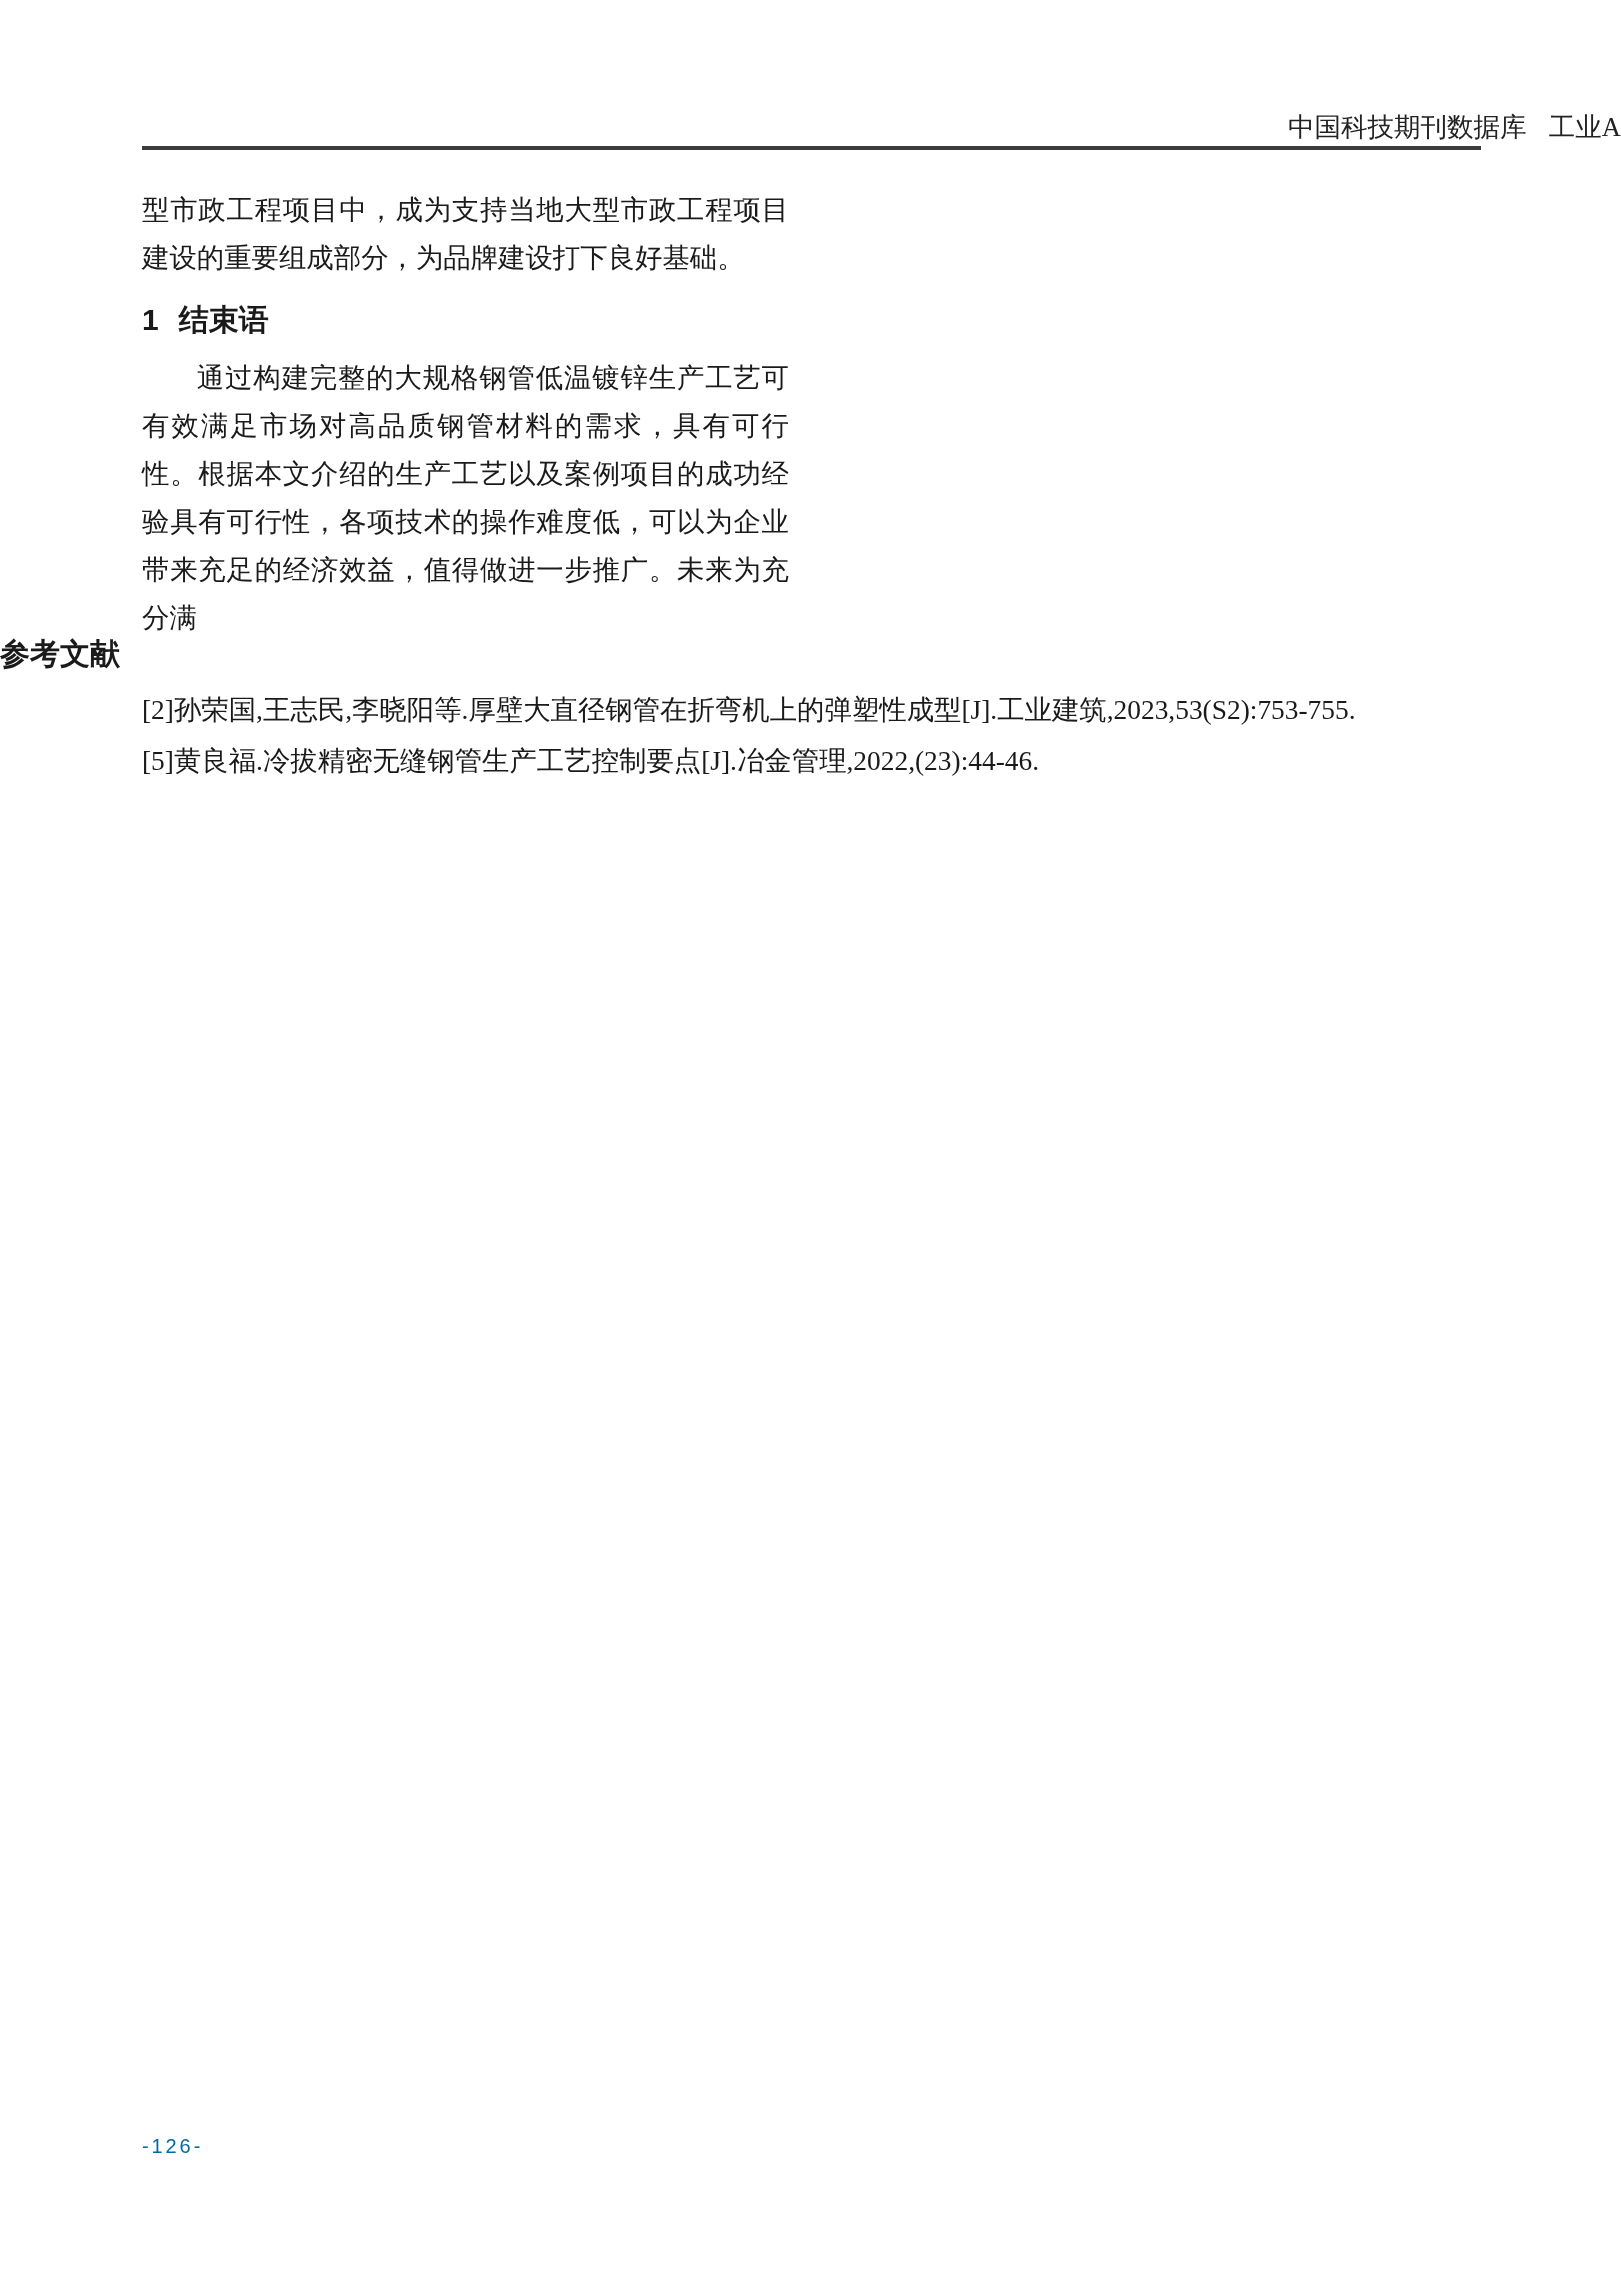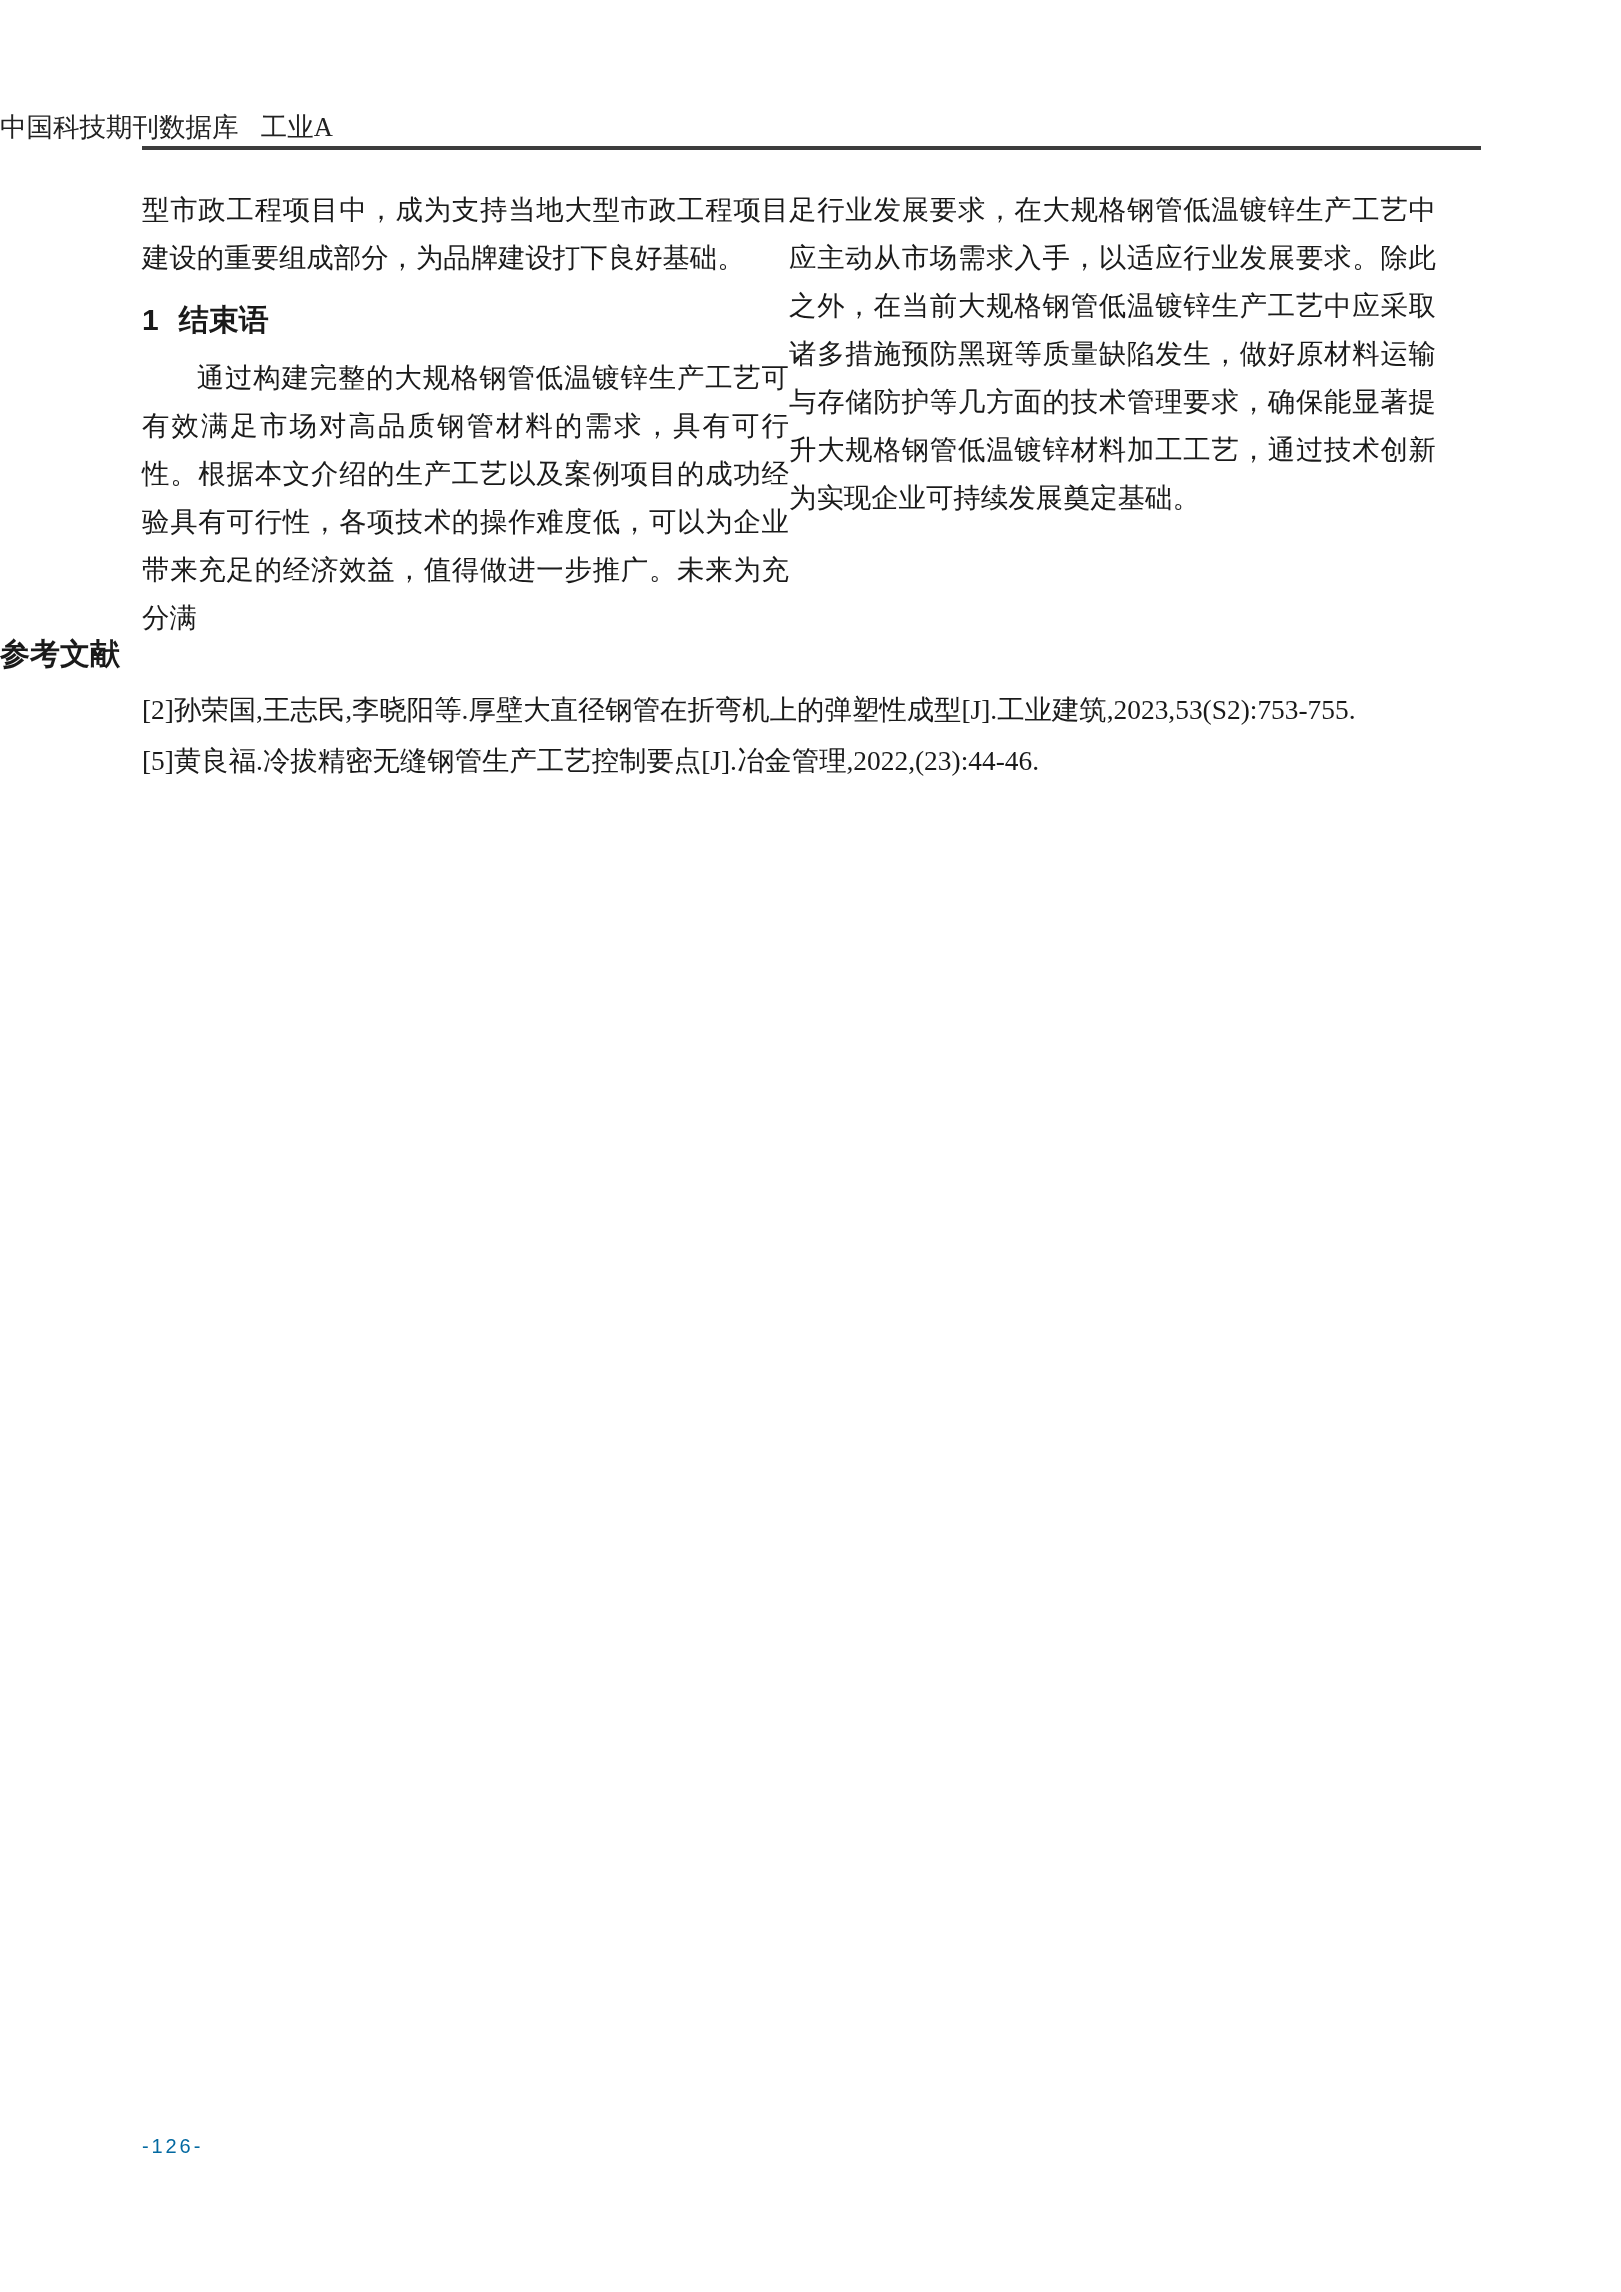--- a/index.html
+++ b/index.html
@@ -14,21 +14,21 @@
     background: #ffffff;
     overflow: hidden;
     font-family: "Liberation Serif", "DejaVu Serif", serif;
     color: #1a1a1a;
   }
   .header-title {
     position: absolute;
     top: 110px;
     left: 0;
     width: 1621px;
-    text-align: left;
+    text-align: right;
     font-size: 26.5px;
     line-height: 35px;
     word-spacing: 15.7px;
     color: #222222;
   }
   .header-rule {
     position: absolute;
     top: 146px;
     left: 142px;
     width: 1339px;
@@ -104,23 +104,20 @@
   <div class="header-title">中国科技期刊数据库 工业A</div>
 
   <div class="header-rule"></div>
 
   <div class="columns">
     <div class="col">
       <p>型市政工程项目中，成为支持当地大型市政工程项目建设的重要组成部分，为品牌建设打下良好基础。</p>
       <div class="section-heading">1 结束语</div>
       <p class="para-indent">通过构建完整的大规格钢管低温镀锌生产工艺可有效满足市场对高品质钢管材料的需求，具有可行性。根据本文介绍的生产工艺以及案例项目的成功经验具有可行性，各项技术的操作难度低，可以为企业带来充足的经济效益，值得做进一步推广。未来为充分满</p>
     </div>
-    <div class="col">
-      <p>足行业发展要求，在大规格钢管低温镀锌生产工艺中应主动从市场需求入手，以适应行业发展要求。除此之外，在当前大规格钢管低温镀锌生产工艺中应采取诸多措施预防黑斑等质量缺陷发生，做好原材料运输与存储防护等几方面的技术管理要求，确保能显著提升大规格钢管低温镀锌材料加工工艺，通过技术创新为实现企业可持续发展奠定基础。</p>
-    </div>
   </div>
 
   <div class="ref-heading">参考文献</div>
 
   <div class="ref-list">
     <div class="ref-item">[2]孙荣国,王志民,李晓阳等.厚壁大直径钢管在折弯机上的弹塑性成型[J].工业建筑,2023,53(S2):753-755.</div>
     <div class="ref-item">[5]黄良福.冷拔精密无缝钢管生产工艺控制要点[J].冶金管理,2022,(23):44-46.</div>
   </div>
 
   <div class="page-number">-126-</div>

